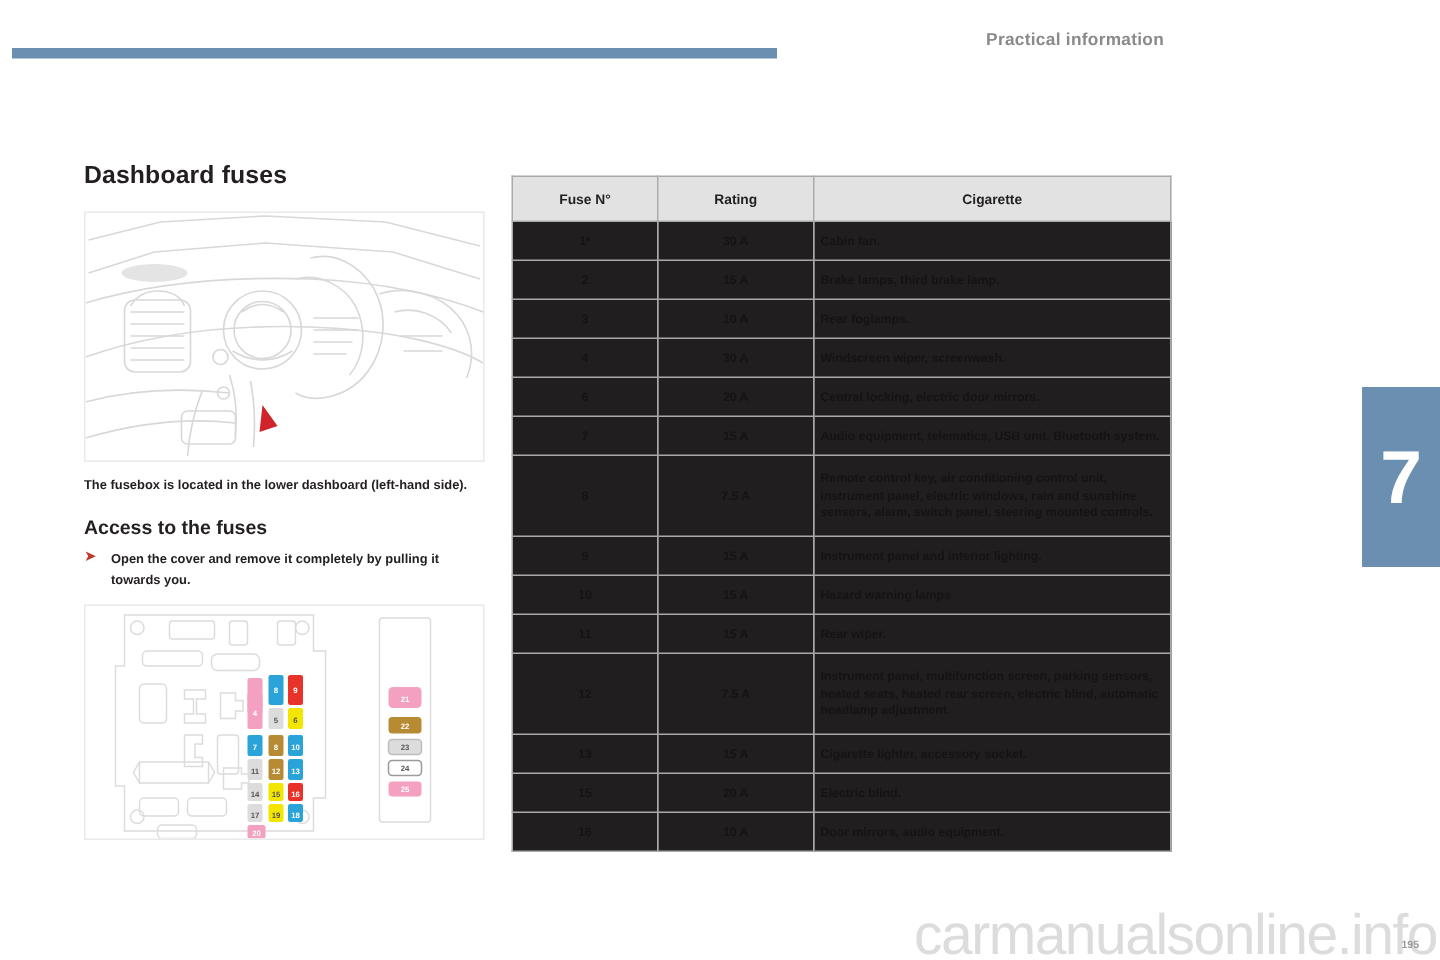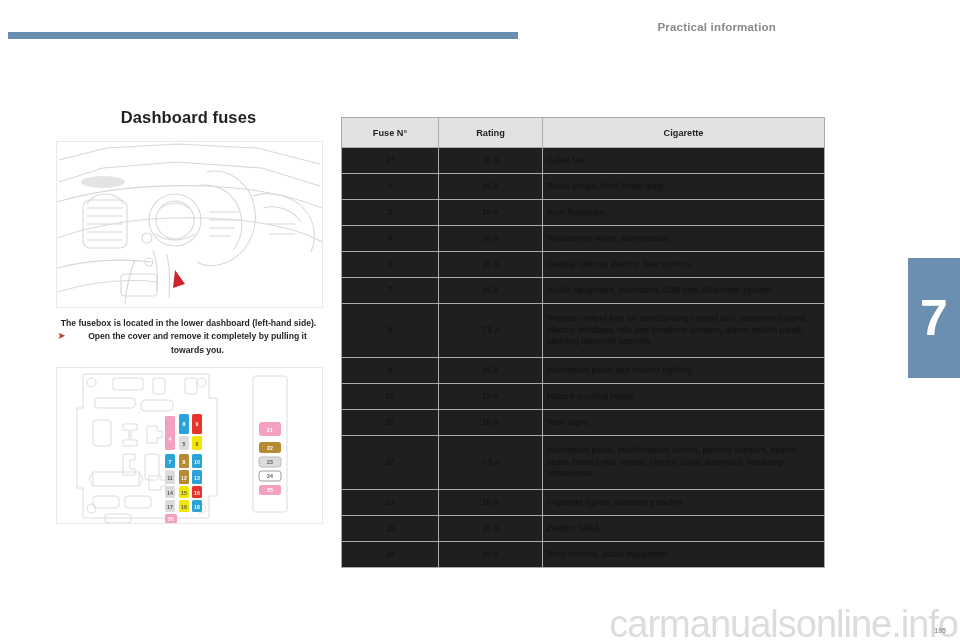--- a/index.html
+++ b/index.html
@@ -30,21 +30,21 @@
   #chapter-tab{
     position:absolute;right:0;top:258px;width:52px;height:120px;
     background:#6b8fb0;
     display:flex;align-items:center;justify-content:center;
   }
   #chapter-number{
     font-size:50px;font-weight:bold;color:#ffffff;line-height:1;
   }
 
   
-  #left-col{position:absolute;left:56px;top:108px;width:265px;text-align:center;}
+  #left-col{position:absolute;left:56px;top:108px;width:265px;}
 
   #section-title{
     font-size:16.5px;font-weight:bold;color:#231f20;
     margin:0 0 14px 0;letter-spacing:.1px;
   }
 
   .illus{
     width:265px;background:#fdfdfd;border:1px solid #e9e9e9;
     position:relative;overflow:hidden;
   }
@@ -64,21 +64,21 @@
   .bullet-arrow{
     flex:0 0 auto;width:11px;height:12px;margin-top:1px;
     color:#c0392b;font-size:10px;line-height:1;
   }
   .bullet-text{
     font-size:8.6px;font-weight:bold;line-height:1.55;color:#231f20;
   }
 
   
   #fuse-table{
-    position:absolute;left:341px;top:117px;width:484px;
+    position:absolute;left:341px;top:117px;width:440px;
     border-collapse:collapse;
     table-layout:fixed;
   }
   #fuse-table th,#fuse-table td{
     border:1px solid #a9a9a9;
     padding:3px 4px;
     vertical-align:middle;
   }
   #fuse-table thead th{
     background:#e2e2e2;
@@ -164,20 +164,21 @@
       <g fill="#e4e4e4" stroke="none">
         <ellipse cx="46" cy="40" rx="22" ry="6"></ellipse>
       </g>
 
       <path d="M118 128 L128 142 L116 146 Z" fill="#d0242c" stroke="none"></path>
     </svg>
   </div>
 
   <p id="intro-text">The fusebox is located in the lower dashboard (left-hand side).</p>
 
+  <h3 id="access-title">Access to the fuses</h3>
 
   <div class="bullet-row">
     <span class="bullet-arrow">➤</span>
     <span class="bullet-text">Open the cover and remove it completely by pulling it towards you.</span>
   </div>
 
   <div class="illus" id="fusebox-illus">
     <svg width="265" height="155" viewBox="0 0 265 155">
       <rect width="265" height="155" fill="#ffffff"></rect>
       <g fill="none" stroke="#dcdcdc" stroke-width="1">

